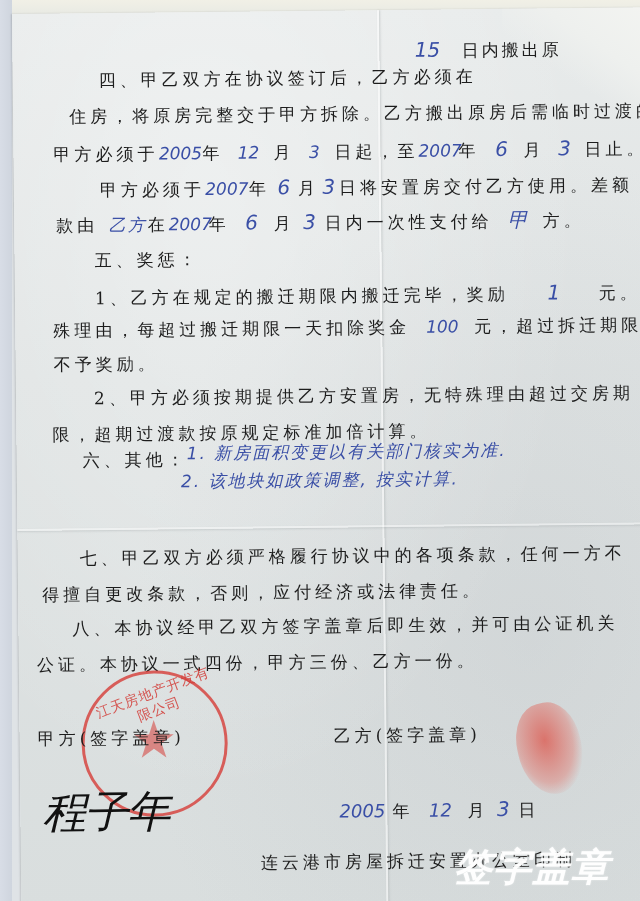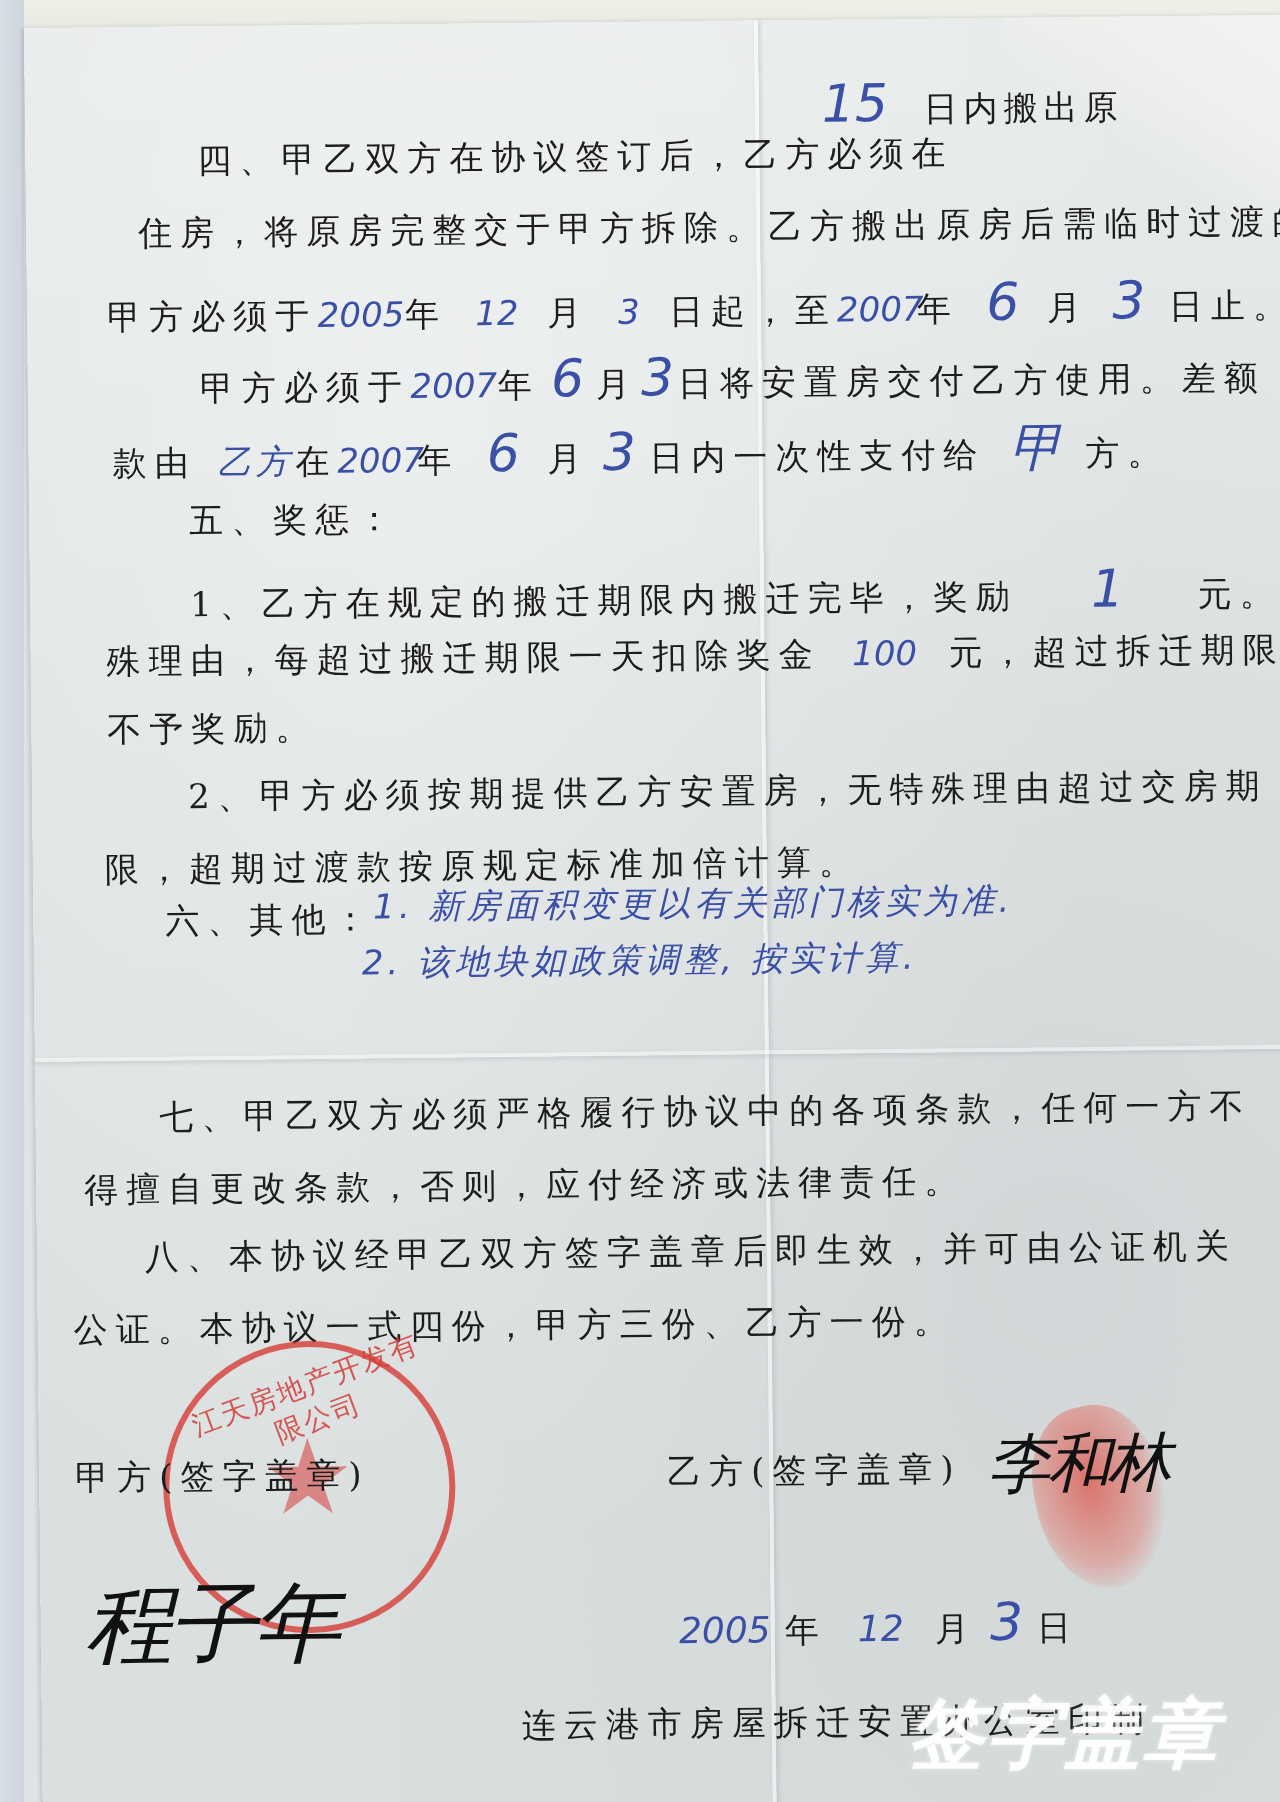--- a/index.html
+++ b/index.html
@@ -42,21 +42,21 @@
   }
   .line {
     position: absolute; white-space: nowrap;
     font-size: 17px; letter-spacing: 4px; color: #1d1d1d;
   }
   .hw {
     font-family: "DejaVu Sans", "Liberation Sans", sans-serif;
     color: #3a4fa6; font-style: italic; letter-spacing: 0;
     display: inline-block; text-align: center;
   }
-  .hw.big { font-size: 26px; }
+  .hw.big { font-size: 20px; }
   .hw.note { font-size: 17px; letter-spacing: 2px; }
   .stamp {
     position: absolute; left: 62px; top: 658px; width: 146px; height: 146px;
     border: 3px solid rgba(214,60,55,0.8); border-radius: 50%;
     box-sizing: border-box;
   }
   .stamp-star {
     position: absolute; left: 46px; top: 40px; font-size: 52px; line-height: 52px;
     color: rgba(214,60,55,0.55);
   }
@@ -142,21 +142,20 @@
 
   <div class="stamp">
     <div class="stamp-text">江天房地产开发有限公司</div>
     <div class="stamp-star">★</div>
   </div>
   <div class="line" style="left:18px; top:714px;">甲方(签字盖章)</div>
   <div class="signature" style="left:22px; top:770px; font-size:44px;">程子年</div>
 
   <div class="line" style="left:314px; top:714px;">乙方(签字盖章)</div>
   <div class="fingerprint"></div>
-  <div class="signature" style="left:474px; top:702px; font-size:32px;">李和林</div>
 
   <div class="line" style="left:312px; top:788px;">
     <span class="hw" style="width:60px; font-size:18px;">2005</span><span>年</span><span class="hw" style="width:54px; font-size:18px;">12</span><span>月</span><span class="hw big" style="width:30px;">3</span><span>日</span>
   </div>
 
   <div class="line" style="left:240px; top:840px;">连云港市房屋拆迁安置办公室印制</div>
 </div>
 
 <div class="watermark">签字盖章</div>
 

